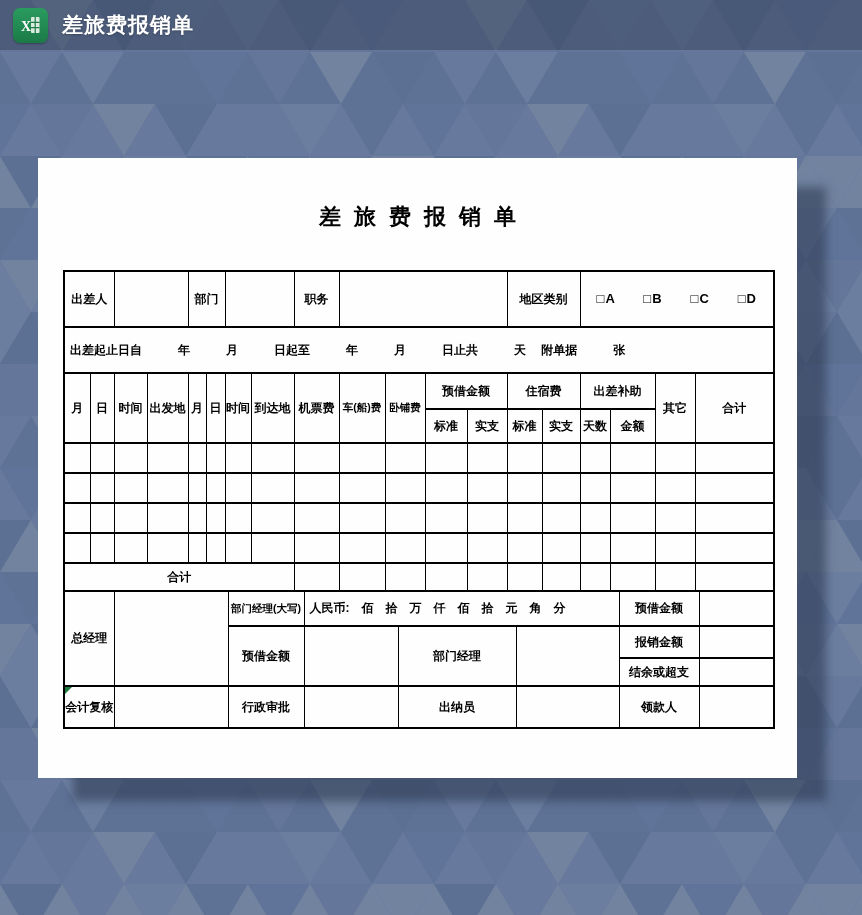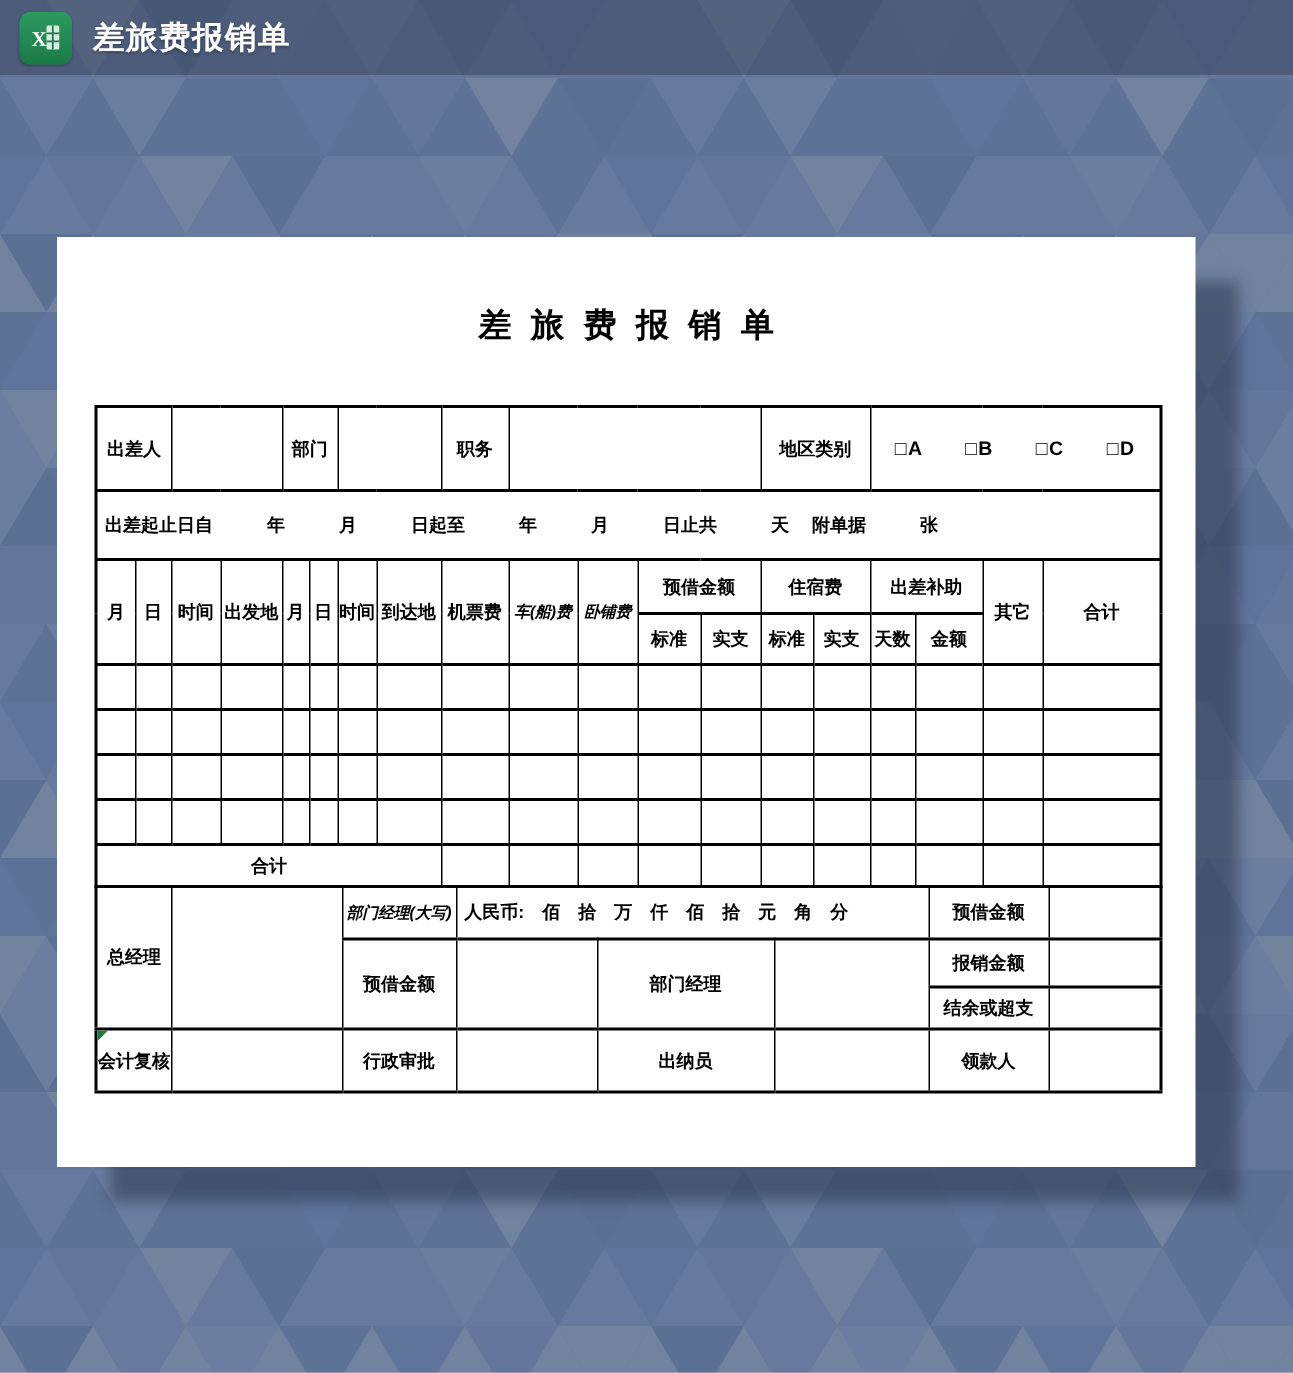--- a/index.html
+++ b/index.html
@@ -50,21 +50,21 @@
     overflow:hidden; white-space:nowrap; padding:0;
   }
   table.approval { margin-top:-2px; }
 
   tr.r1 { height:56px; } tr.r2 { height:46px; }
   tr.h1 { height:36px; } tr.h2 { height:34px; }
   tr.data-row { height:30px; } tr.total-r { height:28px; }
   tr.b1 { height:35px; } tr.b2 { height:32px; } tr.b3 { height:28px; } tr.b4 { height:42px; }
 
   td.left { text-align:left; padding-left:5px; }
-  td.small { font-size:10.5px;font-style:italic; }
+  td.small { font-size:10.5px; }
   td.region-opts { font-size:13px; letter-spacing:1px;text-align:center; }
   td.rel { position:relative; }
   .green-tri {
     position:absolute; left:0; top:0; width:0; height:0;
     border-top:7px solid #1e7a3c; border-right:7px solid transparent;
   }
 </style>
 </head>
 <body>
 

